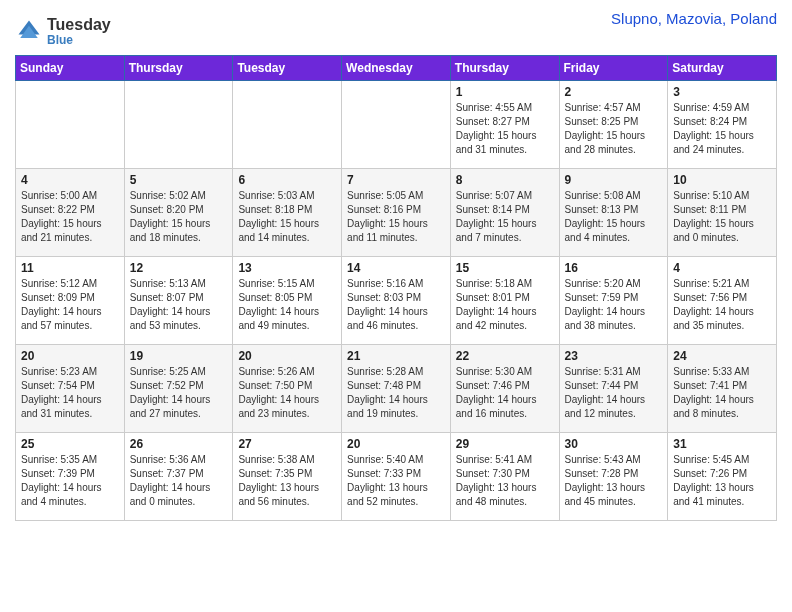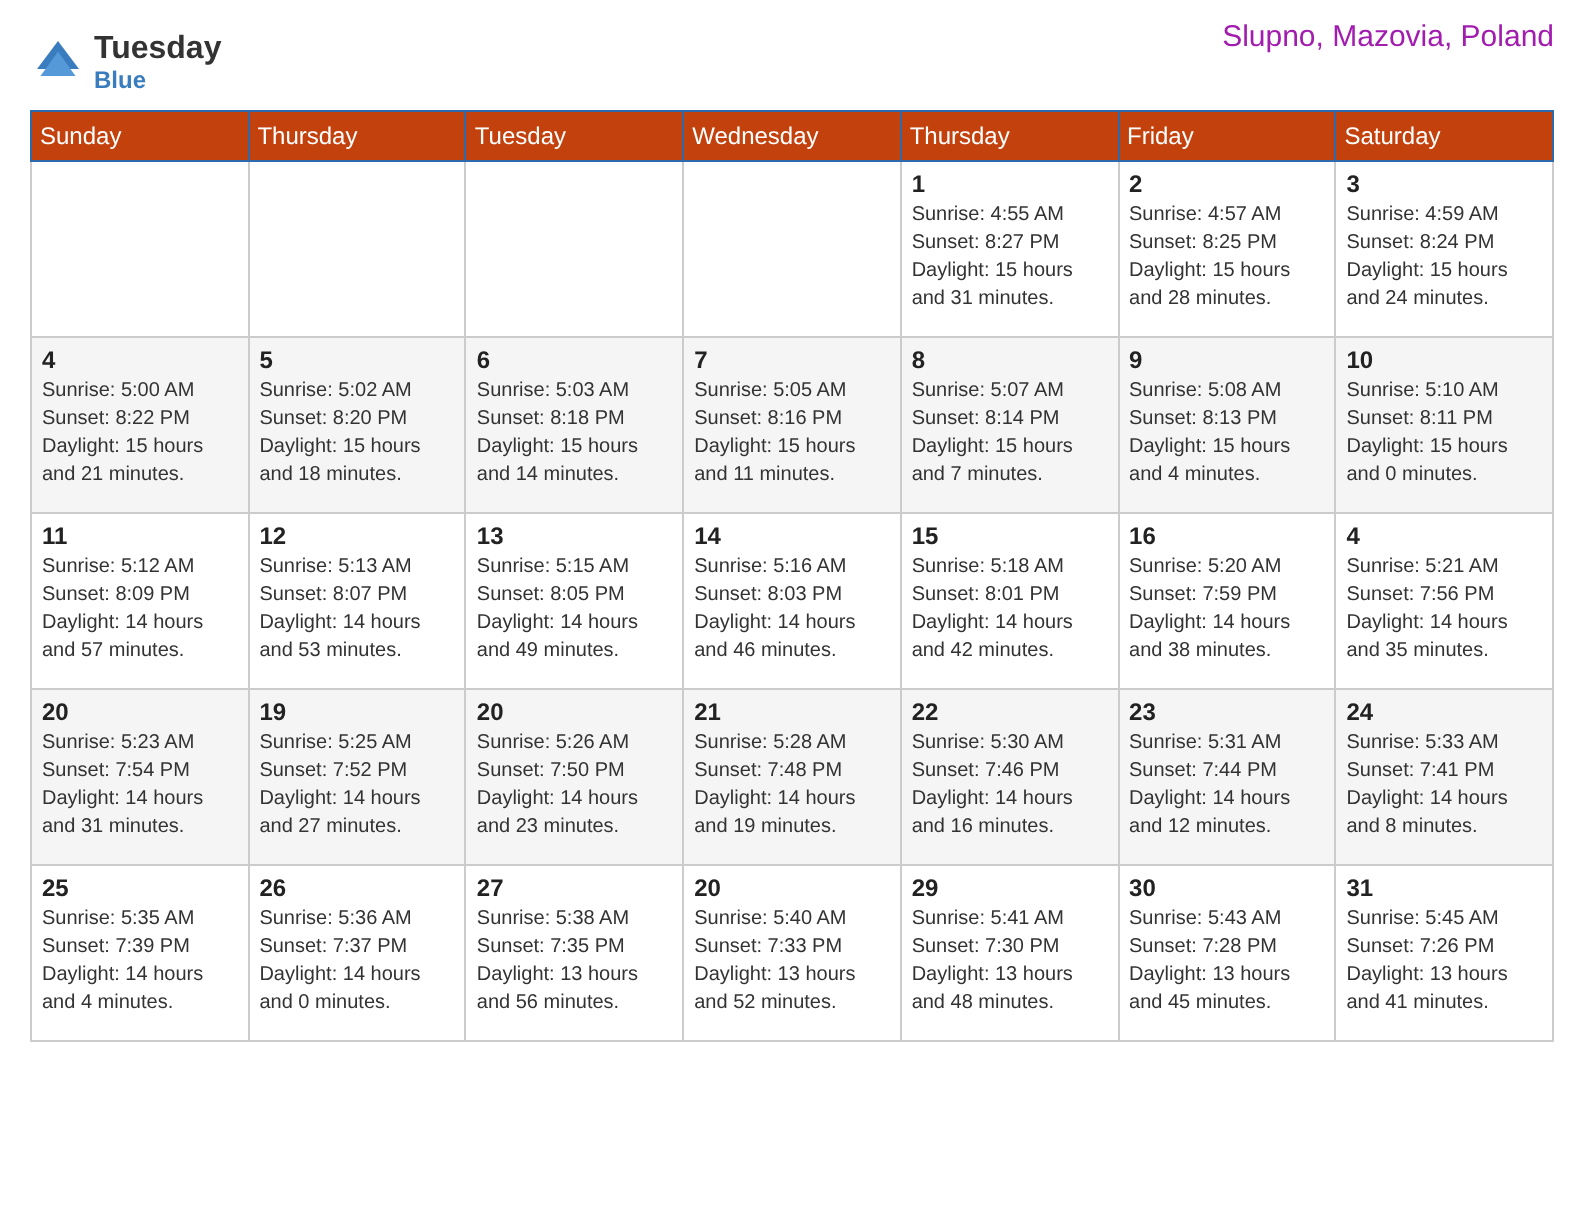--- a/index.html
+++ b/index.html
@@ -51,34 +51,34 @@
       text-align: right;
     }
     .month-title {
       font-size: 36px;
       font-weight: bold;
       color: #333;
       line-height: 1.1;
     }
     .location {
       font-size: 15px;
-      color: #a21caf;
+      color: #1d4ed8;
     }
     .calendar-table {
       width: 100%;
       border-collapse: collapse;
       font-size: 11px;
     }
     .calendar-table th {
-      background: #c2410c;
+      background: #6d28d9;
       color: #fff;
       padding: 5px 4px;
       text-align: left;
       font-size: 12px;
-      font-weight: normal;
+      font-weight: bold;
       border: 1px solid #2e6aaa;
     }
     .calendar-table td {
       border: 1px solid #ccc;
       vertical-align: top;
       padding: 4px 5px;
       width: calc(100% / 7);
       height: 88px;
       background: #fff;
     }

